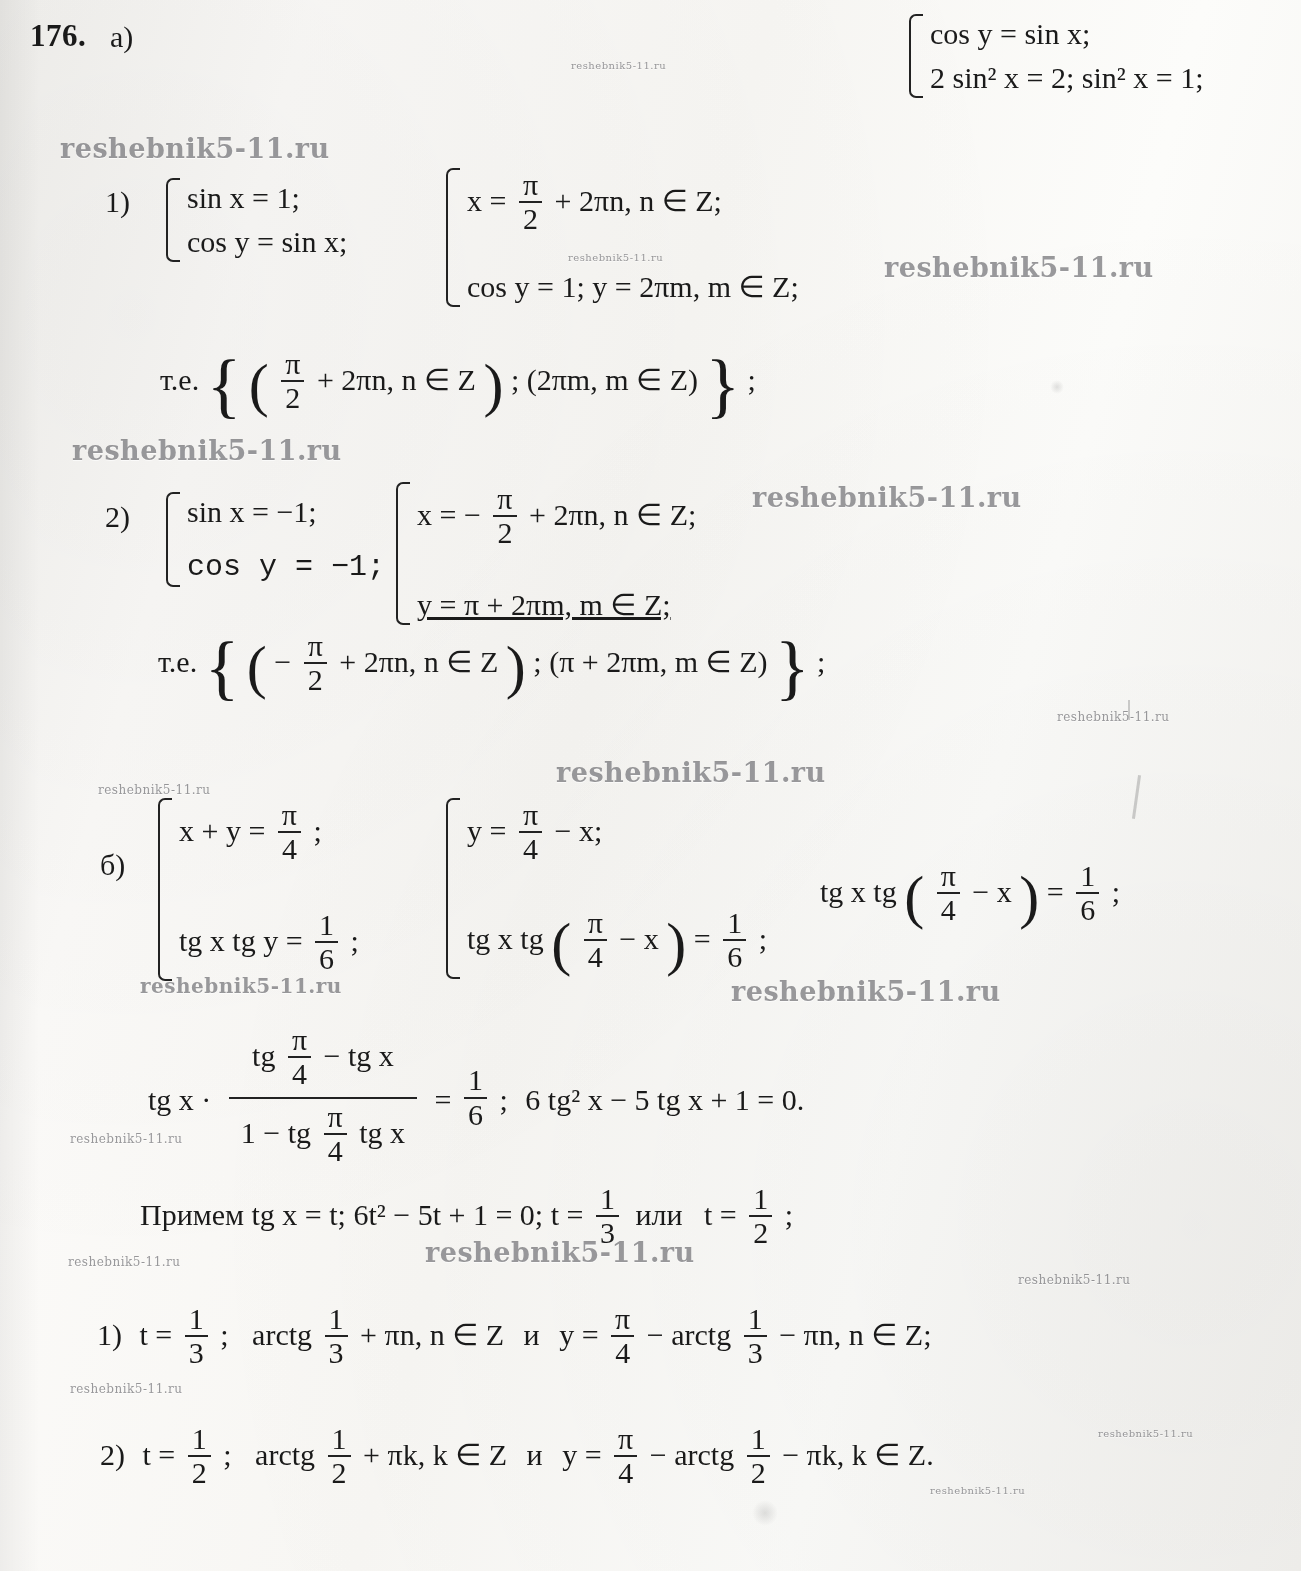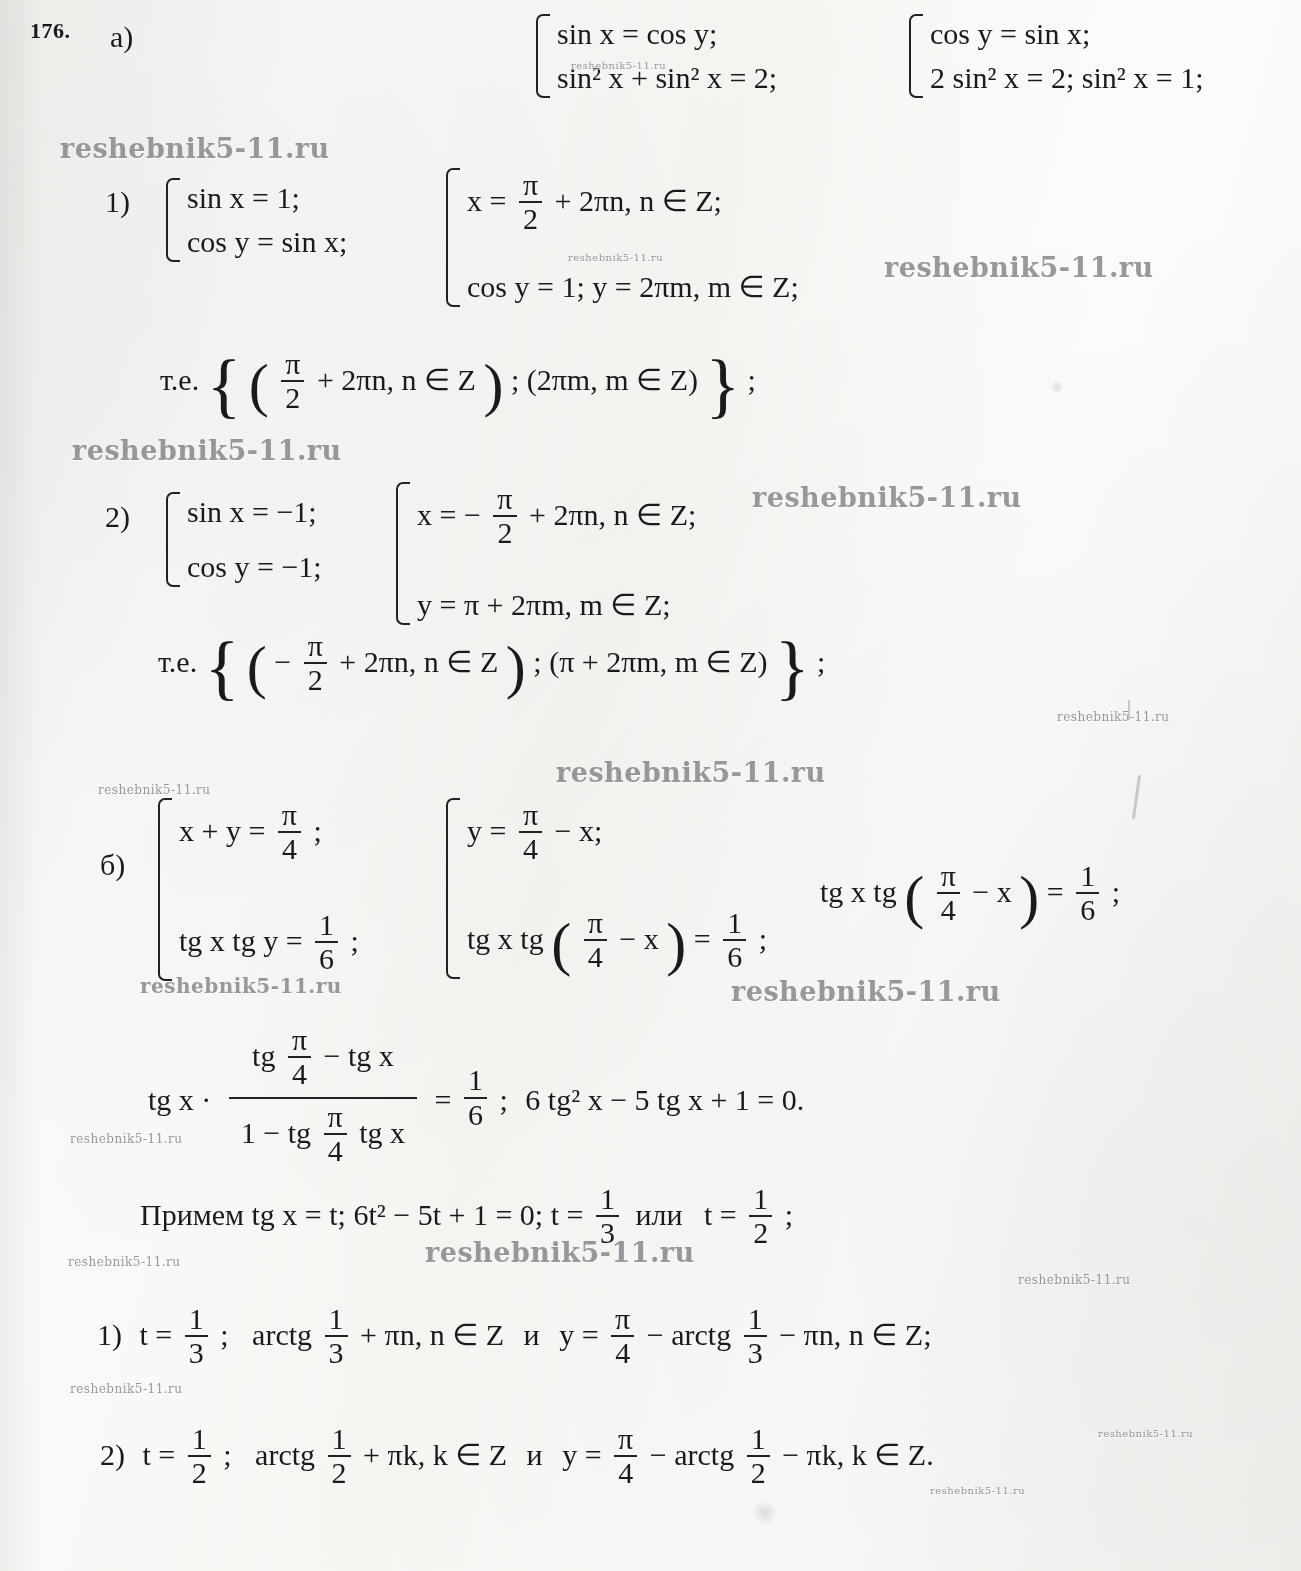--- a/index.html
+++ b/index.html
@@ -27,21 +27,21 @@
     background:
       radial-gradient(ellipse at 10% 20%, rgba(0,0,0,0.035), rgba(0,0,0,0) 55%),
       radial-gradient(ellipse at 92% 78%, rgba(0,0,0,0.04), rgba(0,0,0,0) 60%),
       linear-gradient(90deg, rgba(0,0,0,0.05) 0px, rgba(0,0,0,0.0) 40px);
     pointer-events: none;
   }
   .abs { position: absolute; }
 
   .num-label {
     font-weight: bold;
-    font-size: 22px;
+    font-size: 31px;
     letter-spacing: 0.5px;
     font-family: Liberation Serif, serif;
   }
   .item-label {
     font-size: 30px;
   }
   .math {
     font-family: "Liberation Serif", serif;
     font-size: 30px;
     white-space: nowrap;
@@ -140,29 +140,20 @@
 <body>
 
 <div class="page">
   <div class="paper-tint"></div>
 
   <div class="abs num-label" style="left:30px; top:18px;">176.</div>
 
   <div class="abs item-label" style="left:110px; top:20px;">а)</div>
 
 
-  <div class="abs math" style="left:530px; top:12px;">
-    <span class="system">
-      <span class="brace"></span>
-      <span class="sys-rows">
-        <span class="row">sin x = cos y;</span>
-        <span class="row">sin² x + sin² x = 2;</span>
-      </span>
-    </span>
-  </div>
 
   <div class="abs math" style="left:903px; top:12px;">
     <span class="system">
       <span class="brace"></span>
       <span class="sys-rows">
         <span class="row">cos y = sin x;</span>
         <span class="row">2 sin² x = 2;  sin² x = 1;</span>
       </span>
     </span>
   </div>
@@ -212,38 +203,38 @@
     <span>;</span>
   </div>
 
   <div class="abs item-label" style="left:105px; top:500px;">2)</div>
 
   <div class="abs math" style="left:160px; top:490px;">
     <span class="system">
       <span class="brace"></span>
       <span class="sys-rows">
         <span class="row">sin x = −1;</span>
-        <span class="row" style="padding-top:16px;">cos y = −1;</span>
+        <span class="row" style="padding-top:16px;font-family:Liberation Mono, monospace;">cos y = −1;</span>
       </span>
     </span>
   </div>
 
   <div class="abs math" style="left:390px; top:480px;">
     <span class="system">
       <span class="brace" style="min-height:118px;"></span>
       <span class="sys-rows">
         <span class="row">
           <span>x = −</span>
           <span class="frac">
             <span class="nm">π</span>
             <span class="dn">2</span>
           </span>
           <span>+ 2πn, n ∈ Z;</span>
         </span>
-        <span class="row" style="padding-top:30px;">y = π + 2πm, m ∈ Z;</span>
+        <span class="row" style="padding-top:30px;text-decoration:underline;">y = π + 2πm, m ∈ Z;</span>
       </span>
     </span>
   </div>
 
   <div class="abs math" style="left:158px; top:632px;">
     <span>т.е.</span>
     <span class="brace-big">{</span>
     <span class="paren-big">(</span>
     <span>−</span>
     <span class="frac">

